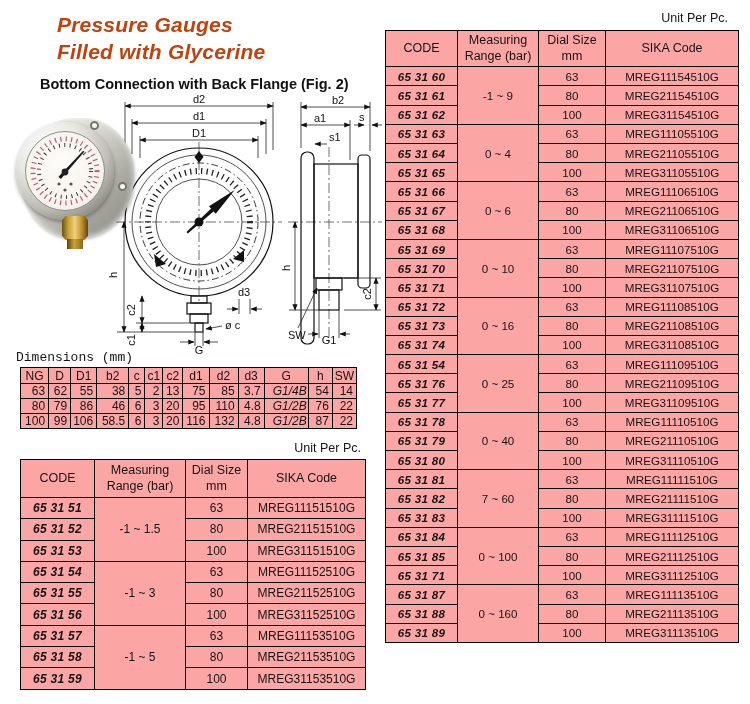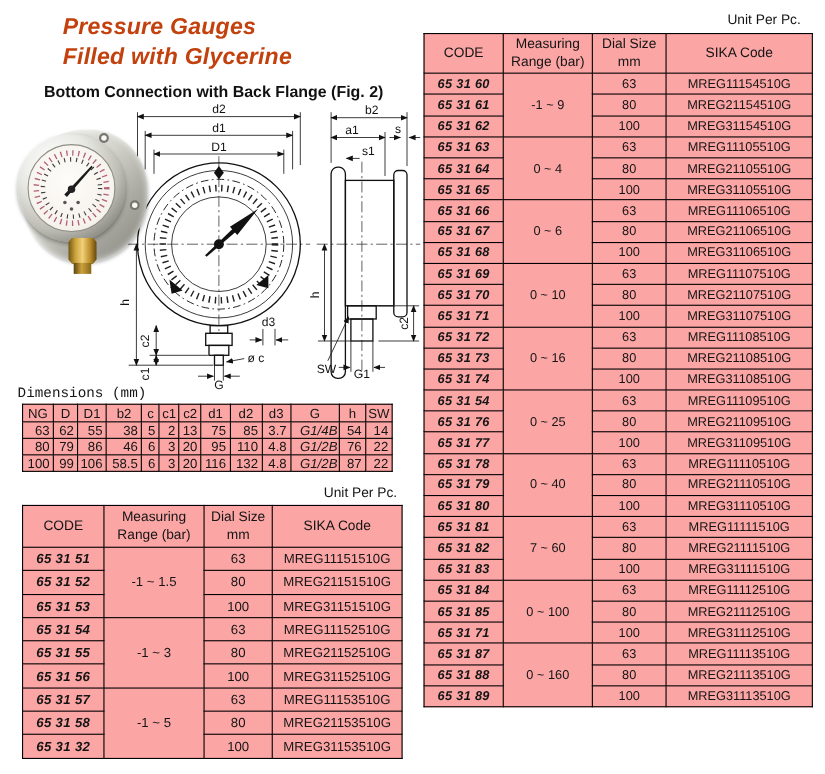--- a/index.html
+++ b/index.html
@@ -372,21 +372,21 @@
           <td class="range-cell" rowspan="3">-1 ~ 5</td>
           <td class="dial-cell">63</td>
           <td class="sika-cell">MREG11153510G</td>
         </tr>
         <tr>
           <td class="code-cell">65 31 58</td>
           <td class="dial-cell">80</td>
           <td class="sika-cell">MREG21153510G</td>
         </tr>
         <tr>
-          <td class="code-cell">65 31 32</td>
+          <td class="code-cell">65 31 59</td>
           <td class="dial-cell">100</td>
           <td class="sika-cell">MREG31153510G</td>
         </tr>
       </tbody>
   </table>
 
   <div class="unit-label unit-right">Unit Per Pc.</div>
   <table id="right-table" class="sika">
     <colgroup>
         <col style="width:72px">

